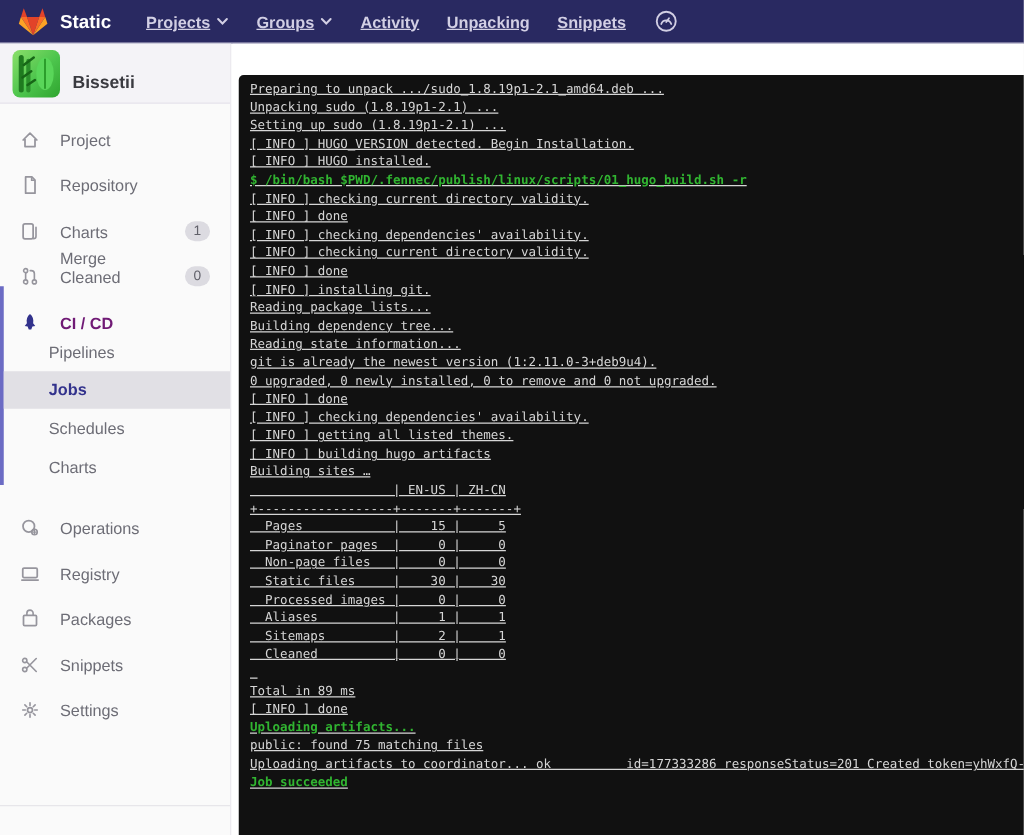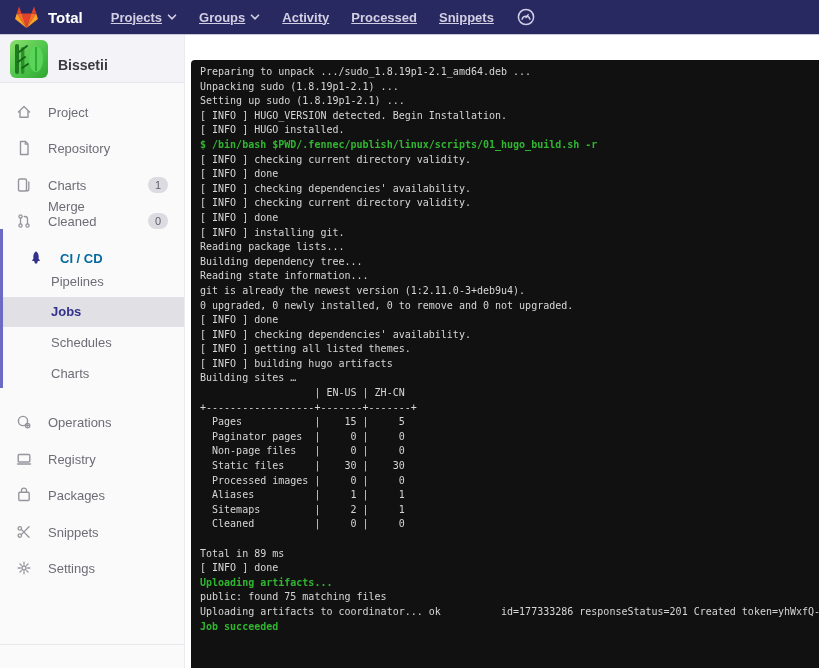--- a/index.html
+++ b/index.html
@@ -27,72 +27,72 @@
             background:linear-gradient(135deg,#8be06b 0%,#4cc44c 55%,#2fa52f 100%); }
   .project-name { font-weight:bold; font-size:14px; color:#3a3a40;margin-top:12px; }
 
   .menu-item { display:flex; align-items:flex-end; height:36.6px; padding:0 16px;
                color:#6d6d76; font-size:13px; gap:16px; cursor:pointer; }
   .menu-item .mi-icon { width:16px; height:16px; color:#96959d; flex:0 0 auto; }
   .badge { margin-left:auto; background:#dcdbe1; color:#61616a; border-radius:9px;
            font-size:11px; line-height:16px; padding:0 7px; }
   .ci-group { border-left:3px solid #6b6bc4; margin-bottom:5px; }
   .ci-group .menu-item { padding-left:13px; }
-  .ci-head { color:#0369a1; font-weight:bold;margin-left:12px; }
+  .ci-head { color:#701a75; font-weight:bold; }
   .ci-head .mi-icon { color:#32328c; }
-  .sub-item { display:flex; align-items:center; height:30.6px; padding-left:48px;
+  .sub-item { display:flex; align-items:center; height:30.6px; padding-left:36px;
               color:#6d6d76; font-size:13px; cursor:pointer; }
   .sub-item.active { background:#e1e0e5; color:#32328c; font-weight:bold; }
   .sidebar-divider { position:absolute; left:0; right:0; bottom:23px;
                      border-top:1px solid #e7e6ea; }
 
   
   .content { position:absolute; top:35px; left:186px; right:0; bottom:0; background:#fff; }
   .terminal { position:absolute; top:25px; left:5px; right:0; bottom:0;
               background:#111111; border-radius:4px 0 0 0; overflow:hidden;
               padding:5px 0 0 9px; white-space:pre;
               font-family:"DejaVu Sans Mono", monospace; font-size:10px;
-              line-height:14.6px; color:#d6d6d6; }
+              line-height:14.6px; color:#d6d6d6;text-decoration:underline; }
   .log-line { white-space:pre; }
   .log-line.green { color:#31b531; font-weight:bold; }
 
   svg { overflow:visible; }
 </style>
 </head>
 <body>
 
 <header class="navbar">
   <svg class="tanuki" viewBox="0 0 36 34">
     <polygon fill="#e24329" points="18,33 11,12 25,12"></polygon>
     <polygon fill="#fc6d26" points="18,33 4,12 11,12"></polygon>
     <polygon fill="#fc6d26" points="18,33 25,12 32,12"></polygon>
     <polygon fill="#fca326" points="4,12 1.5,20 18,33"></polygon>
     <polygon fill="#fca326" points="32,12 34.5,20 18,33"></polygon>
     <polygon fill="#e24329" points="4,12 7.2,2 11,12"></polygon>
     <polygon fill="#e24329" points="25,12 28.8,2 32,12"></polygon>
   </svg>
-  <span class="brand">Total</span>
+  <span class="brand">Static</span>
 
   <span class="nav-item">
     <span>Projects</span>
     <svg width="10" height="8" viewBox="0 0 10 8">
       <path d="M1.5 2.2 5 5.8 8.5 2.2" fill="none" stroke="currentColor" stroke-width="1.6" stroke-linecap="round"></path>
     </svg>
   </span>
   <span class="nav-item">
     <span>Groups</span>
     <svg width="10" height="8" viewBox="0 0 10 8">
       <path d="M1.5 2.2 5 5.8 8.5 2.2" fill="none" stroke="currentColor" stroke-width="1.6" stroke-linecap="round"></path>
     </svg>
   </span>
   <span class="nav-item">
     <span>Activity</span>
   </span>
   <span class="nav-item">
-    <span>Processed</span>
+    <span>Unpacking</span>
   </span>
   <span class="nav-item">
     <span>Snippets</span>
   </span>
   <svg class="nav-gauge" viewBox="0 0 20 20">
     <circle cx="10" cy="10" r="7.6" fill="none" stroke="currentColor" stroke-width="1.5"></circle>
     <path d="M6 12.2a4.2 4.2 0 0 1 8 0" fill="none" stroke="currentColor" stroke-width="1.4" stroke-linecap="round"></path>
     <path d="M10 10.6 12.2 7.6" fill="none" stroke="currentColor" stroke-width="1.4" stroke-linecap="round"></path>
   </svg>
 </header>

